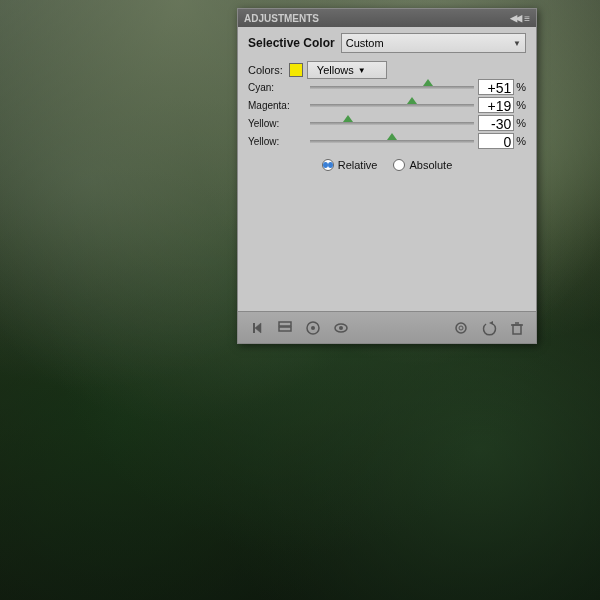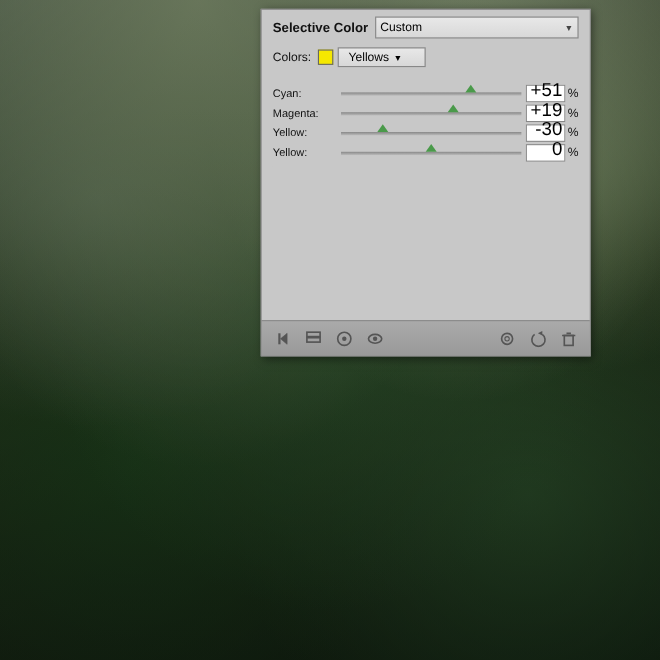--- a/index.html
+++ b/index.html
@@ -120,21 +120,21 @@
 
     .preset-dropdown .arrow {
       font-size: 8px;
       color: #444;
     }
 
     
     .colors-row {
       display: flex;
       align-items: center;
-      margin-bottom: 16px;
+      margin-bottom: 0;
       gap: 4px;
     }
 
     .colors-label {
       font-size: 11px;
       color: #111;
       margin-right: 2px;
     }
 
     .color-swatch {
@@ -177,23 +177,23 @@
       color: #111;
     }
 
     .slider-value-box {
       width: 36px;
       height: 16px;
       background: white;
       border: 1px solid #888;
       text-align: right;
       padding-right: 2px;
-      font-size: 17px;
-      display: flex;
-      align-items: flex-end;
+      font-size: 14px;
+      display: flex;
+      align-items: flex-start;
       justify-content: flex-end;
     }
 
     .slider-pct {
       font-size: 11px;
       color: #111;
       margin-left: 2px;
     }
 
     .slider-track-container {
@@ -302,20 +302,27 @@
       background: #c8c8c8;
     }
   </style>
 </head>
 <body>
 
 <div class="bg"></div>
 
 <div class="panel">
 
+  <div class="panel-titlebar">
+    <span class="title-text">ADJUSTMENTS</span>
+    <div class="title-controls">
+      <span style="font-size:9px; letter-spacing:-2px;">◀◀</span>
+      <span>≡</span>
+    </div>
+  </div>
 
   <div class="panel-content">
 
     <div class="header-row">
       <span class="header-label">Selective Color</span>
       <div class="preset-dropdown">
         <span>Custom</span>
         <span class="arrow">▼</span>
       </div>
     </div>
@@ -377,20 +384,32 @@
             <div class="slider-thumb" style="left: 50%;"></div>
           </div>
         </div>
         <div class="slider-value-box">
           <span>0</span>
         </div>
         <span class="slider-pct">%</span>
       </div>
     </div>
 
+    <div class="radio-row">
+      <div class="radio-option">
+        <div class="radio-btn selected">
+          <div style="width:6px;height:6px;border-radius:50%;background:#3a7fd5;"></div>
+        </div>
+        <span class="radio-label">Relative</span>
+      </div>
+      <div class="radio-option">
+        <div class="radio-btn"></div>
+        <span class="radio-label">Absolute</span>
+      </div>
+    </div>
 
     <div class="empty-area"></div>
 
   </div>
 
   <div class="panel-toolbar">
     <div class="toolbar-left">
       <div class="toolbar-btn" title="Back">
         <svg width="16" height="16" viewBox="0 0 16 16">
           <polygon points="12,3 6,8 12,13" fill="#555" stroke="#555" stroke-width="0.5"></polygon>

